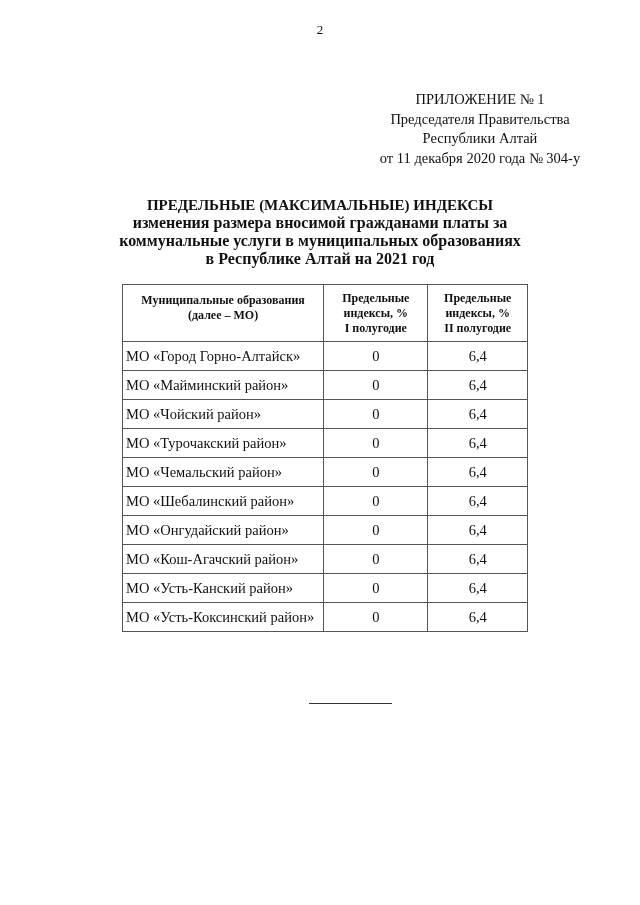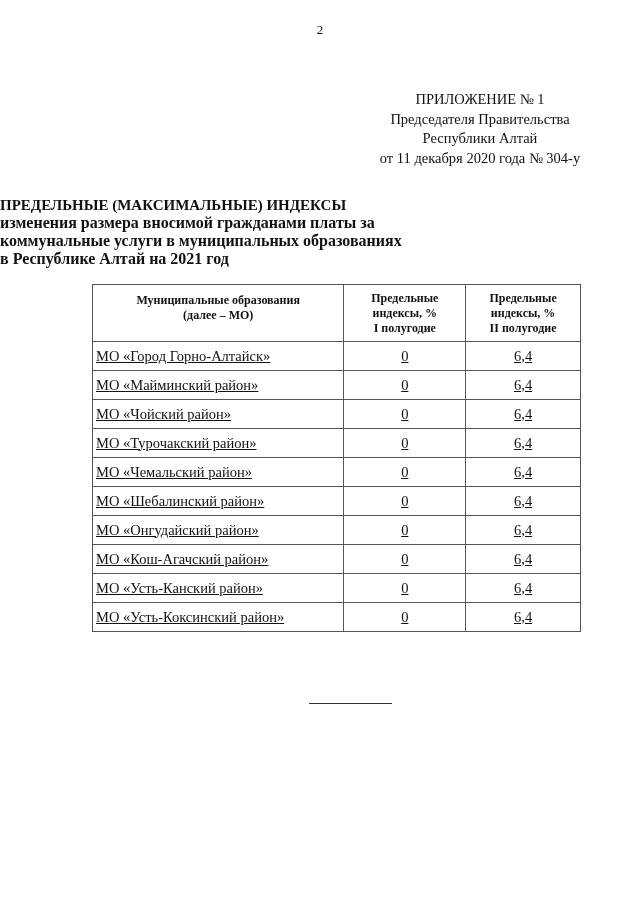--- a/index.html
+++ b/index.html
@@ -10,38 +10,38 @@
   .page-number {
     position: absolute; top: 22px; left: 0; width: 640px; text-align: center;
     font-size: 13px;
   }
   .appendix {
     position: absolute; top: 90px; left: 350px; width: 260px;
     text-align: center; font-size: 14.5px; line-height: 19.5px;
   }
   .appendix div { white-space: nowrap; }
   .title-block {
-    position: absolute; top: 196px; left: 0; width: 700px; text-align: left;
+    position: absolute; top: 196px; left: 0; width: 700px; text-align: center;
     font-weight: bold; line-height: 18px;
   }
   .title-main { font-size: 15px; }
   .title-sub { font-size: 16px; }
   table.indices {
-    position: absolute; top: 284px; left: 92px; width: 489px;
+    position: absolute; top: 284px; left: 122px; width: 406px;
     border-collapse: collapse; font-size: 14.5px;
   }
   table.indices th, table.indices td {
     border: 1px solid #555; padding: 0;
   }
   table.indices th {
     font-weight: bold; font-size: 12px; line-height: 15px;
     height: 56px; vertical-align: middle; text-align: center;
   }
   table.indices th.c1 { vertical-align: top; padding-top: 8px; height: 48px; }
-  table.indices td { height: 28px; text-decoration: underline; }
+  table.indices td { height: 28px; }
   table.indices td.name { text-align: left; padding-left: 3px; }
   table.indices td.val { text-align: center; }
   col.c-name { width: 252px; }
   col.c-h1 { width: 122px; }
   col.c-h2 { width: 115px; }
   .sep-line {
     position: absolute; top: 703px; left: 309px; width: 83px;
     border-top: 1px solid #333;
   }
 </style>

